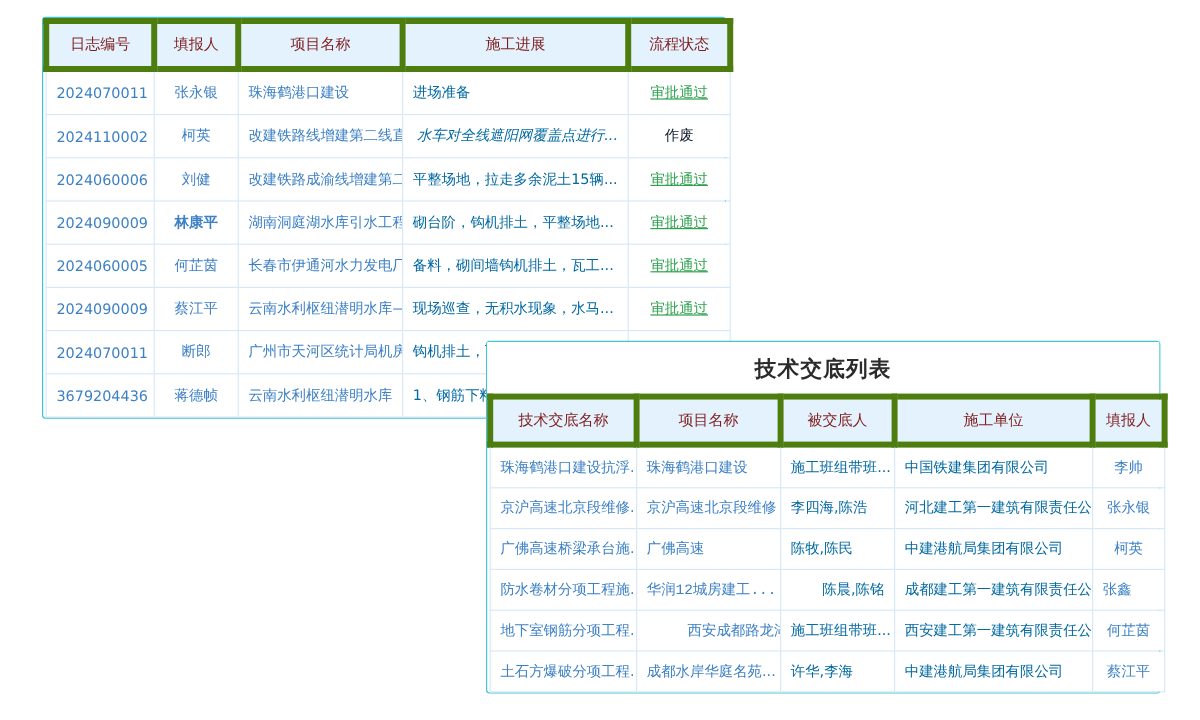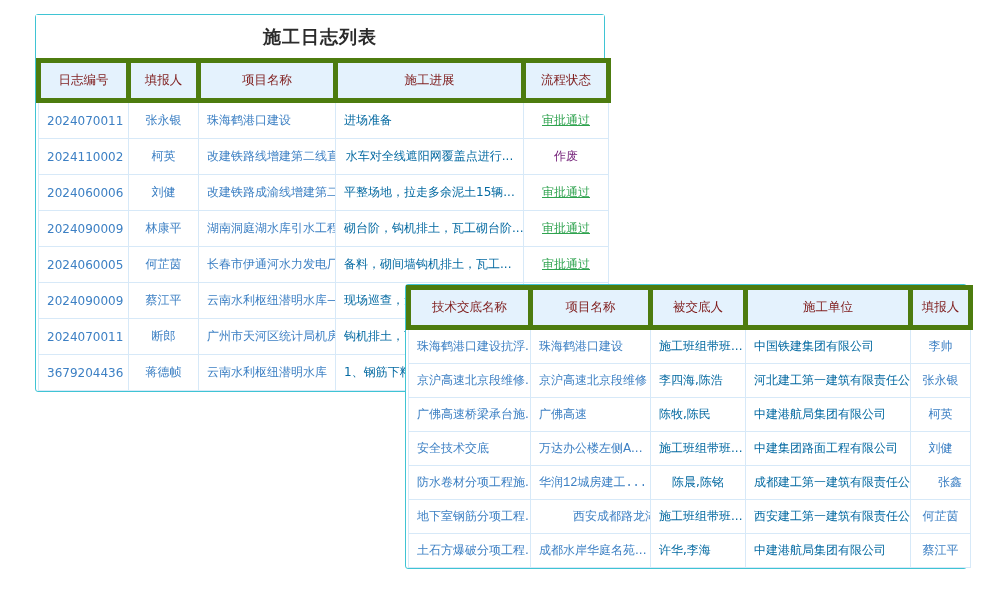--- a/index.html
+++ b/index.html
@@ -42,28 +42,27 @@
     padding:9px 8px;
     border:1px solid #d7e9f8;
     white-space:nowrap;
     overflow:hidden;
     background:#ffffff;
   }
   #disclosure-panel td { padding:8px 8px; }
   .c-link { color:#3d80c4; }
   .c-text { color:#0369a1; }
   .st-approved    { color:#2fa34f; text-decoration:underline; }
-  .st-voided      { color:#701a75; }
+  .st-voided      { color:#0f172a; }
   .st-unsubmitted { color:#e0544c; text-decoration:underline; }
 </style>
 </head>
 <body>
 
 <div class="panel" id="log-panel">
-  <div class="panel-title">施工日志列表</div>
   <table>
       <colgroup>
         <col style="width: 90px;">
         <col style="width: 70px;">
         <col style="width: 137px;">
         <col style="width: 188px;">
         <col style="width: 85px;">
       </colgroup>
       <thead>
         <tr>
@@ -79,35 +78,35 @@
           <td class="c-link" style="text-align: center;">2024070011</td>
           <td class="c-link" style="text-align: center;">张永银</td>
           <td class="c-link" style="text-align: left;">珠海鹤港口建设</td>
           <td class="c-text" style="text-align: left;">进场准备</td>
           <td class="st-approved" style="text-align: center;">审批通过</td>
         </tr>
         <tr>
           <td class="c-link" style="text-align: center;">2024110002</td>
           <td class="c-link" style="text-align: center;">柯英</td>
           <td class="c-link" style="text-align: left;">改建铁路线增建第二线直...</td>
-          <td class="c-text" style="text-align: center;">水车对全线遮阳网覆盖点进行...</td>
+          <td class="c-text" style="text-align: right; font-style: italic;">水车对全线遮阳网覆盖点进行...</td>
           <td class="st-voided" style="text-align: center;">作废</td>
         </tr>
         <tr>
           <td class="c-link" style="text-align: right;">2024060006</td>
           <td class="c-link" style="text-align: center;">刘健</td>
           <td class="c-link" style="text-align: left;">改建铁路成渝线增建第二...</td>
           <td class="c-text" style="text-align: left;">平整场地，拉走多余泥土15辆...</td>
           <td class="st-approved" style="text-align: center;">审批通过</td>
         </tr>
         <tr>
           <td class="c-link" style="text-align: center;">2024090009</td>
-          <td class="c-link" style="text-align: center;">林康平</td>
+          <td class="c-link" style="text-align: center; font-weight: bold;">林康平</td>
           <td class="c-link" style="text-align: left;">湖南洞庭湖水库引水工程...</td>
-          <td class="c-text" style="text-align: left;">砌台阶，钩机排土，瓦工砌台阶...</td>
+          <td class="c-text" style="text-align: left;">砌台阶，钩机排土，平整场地...</td>
           <td class="st-approved" style="text-align: center;">审批通过</td>
         </tr>
         <tr>
           <td class="c-link" style="text-align: center;">2024060005</td>
           <td class="c-link" style="text-align: center;">何芷茵</td>
           <td class="c-link" style="text-align: left;">长春市伊通河水力发电厂...</td>
           <td class="c-text" style="text-align: left;">备料，砌间墙钩机排土，瓦工...</td>
           <td class="st-approved" style="text-align: center;">审批通过</td>
         </tr>
         <tr>
@@ -129,20 +128,21 @@
           <td class="c-link" style="text-align: center;">蒋德帧</td>
           <td class="c-link" style="text-align: left;">云南水利枢纽潜明水库</td>
           <td class="c-text" style="text-align: left;">1、钢筋下料...</td>
           <td class="c-text" style="text-align: center;"></td>
         </tr>
       </tbody>
     </table>
 </div>
 
 <div class="panel" id="disclosure-panel">
+  <div class="panel-title">技术交底列表</div>
   <table>
       <colgroup>
         <col style="width: 122px;">
         <col style="width: 120px;">
         <col style="width: 95px;">
         <col style="width: 165px;">
         <col style="width: 60px;">
       </colgroup>
       <thead>
         <tr>
@@ -169,32 +169,25 @@
           <td class="c-link" style="text-align: center;">张永银</td>
         </tr>
         <tr>
           <td class="c-link" style="text-align: left;">广佛高速桥梁承台施...</td>
           <td class="c-link" style="text-align: left;">广佛高速</td>
           <td class="c-text" style="text-align: left;">陈牧,陈民</td>
           <td class="c-text" style="text-align: left;">中建港航局集团有限公司</td>
           <td class="c-link" style="text-align: center;">柯英</td>
         </tr>
         <tr>
-          <td class="c-link" style="text-align: left;">安全技术交底</td>
-          <td class="c-link" style="text-align: left;">万达办公楼左侧A...</td>
-          <td class="c-text" style="text-align: left;">施工班组带班...</td>
-          <td class="c-text" style="text-align: left;">中建集团路面工程有限公司</td>
-          <td class="c-link" style="text-align: center;">刘健</td>
-        </tr>
-        <tr>
           <td class="c-link" style="text-align: left;">防水卷材分项工程施...</td>
           <td class="c-link" style="text-align: left; font-family: Liberation Mono, monospace;">华润12城房建工...</td>
-          <td class="c-text" style="text-align: center; margin-left: 10px;">陈晨,陈铭</td>
+          <td class="c-text" style="text-align: right; margin-left: 10px;">陈晨,陈铭</td>
           <td class="c-text" style="text-align: left;">成都建工第一建筑有限责任公司</td>
-          <td class="c-link" style="text-align: right;">张鑫</td>
+          <td class="c-link" style="text-align: left;">张鑫</td>
         </tr>
         <tr>
           <td class="c-link" style="text-align: left;">地下室钢筋分项工程...</td>
           <td class="c-link" style="text-align: center; padding-left: 42px;">西安成都路龙湖上...</td>
           <td class="c-text" style="text-align: left;">施工班组带班...</td>
           <td class="c-text" style="text-align: left;">西安建工第一建筑有限责任公司</td>
           <td class="c-link" style="text-align: center;">何芷茵</td>
         </tr>
         <tr>
           <td class="c-link" style="text-align: left;">土石方爆破分项工程...</td>

